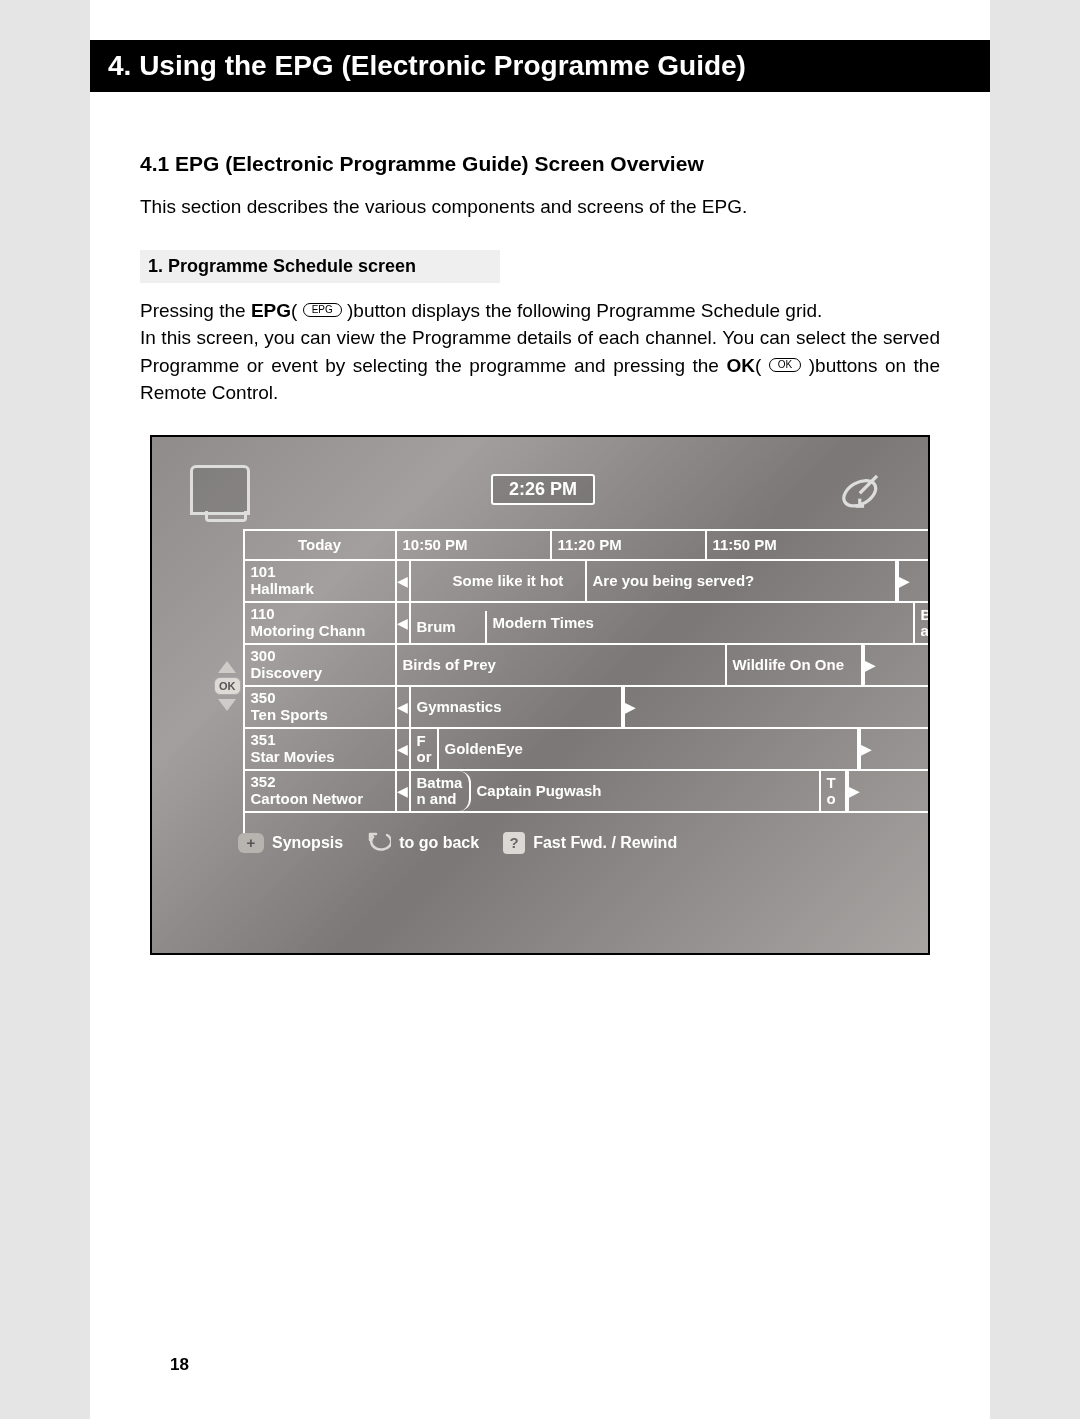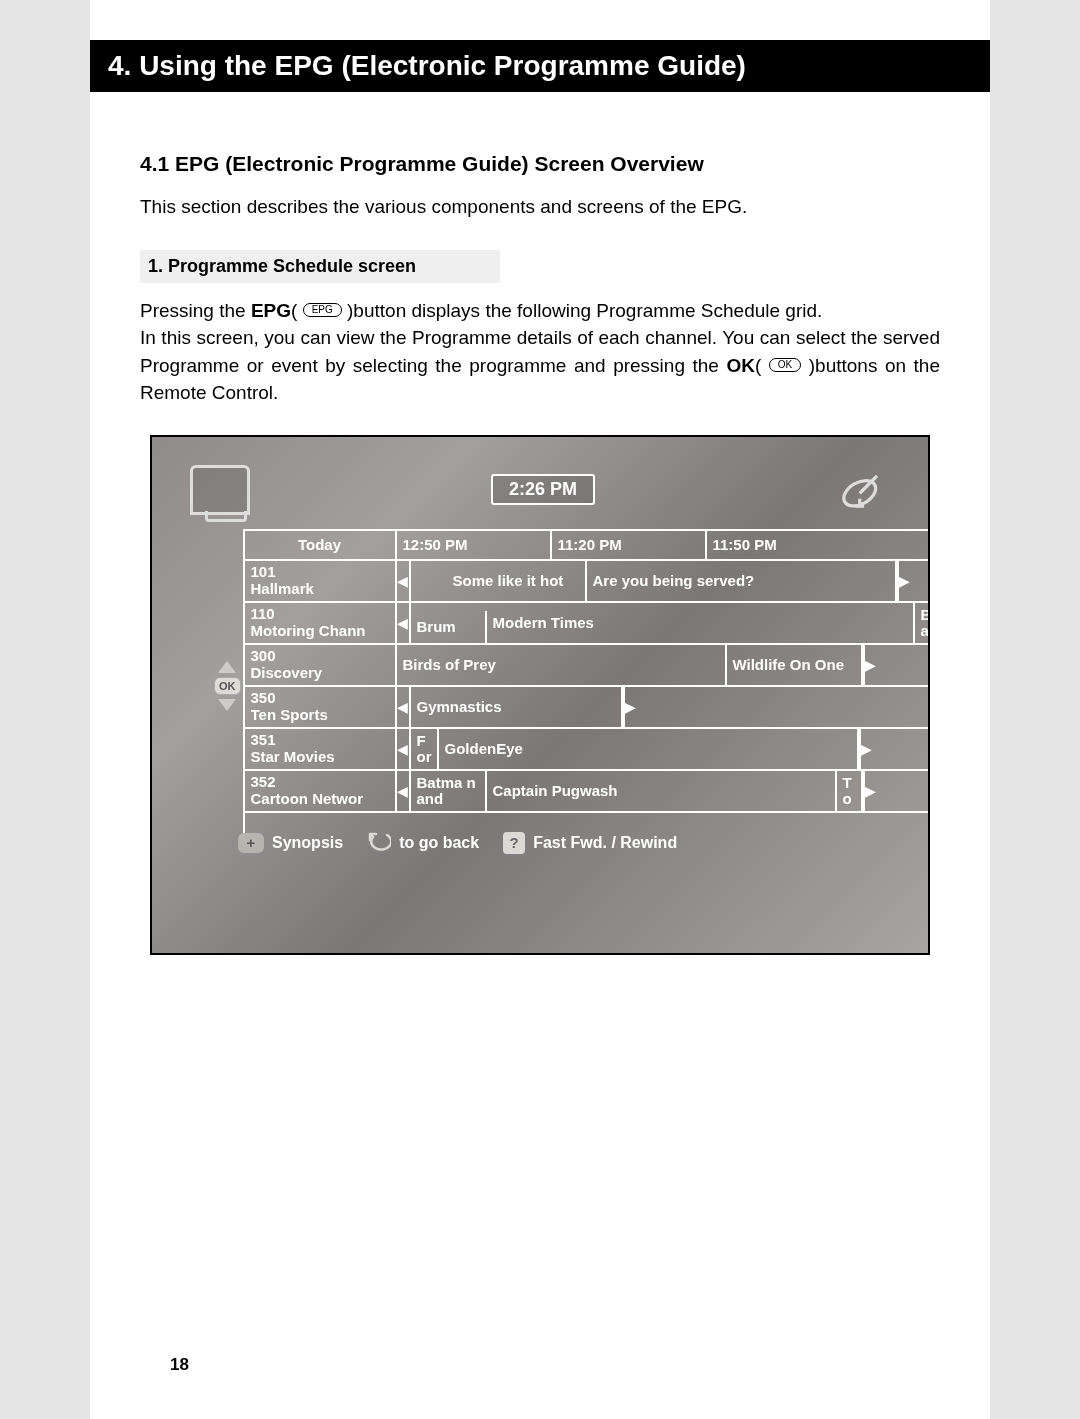--- a/index.html
+++ b/index.html
@@ -90,21 +90,21 @@
         <div class="grid-wrap">
           <div class="nav-col-left">
             <div class="nav-up"></div>
             <div class="ok-btn">OK</div>
             <div class="nav-down"></div>
           </div>
 
           <div class="grid">
             <div class="grow" style="min-height:28px">
               <div class="g-head today">Today</div>
-              <div class="g-head t1">12:50 PM</div>
+              <div class="g-head t1">10:50 PM</div>
               <div class="g-head t2">11:20 PM</div>
               <div class="g-head t3">11:50 PM</div>
             </div>
             <div id="grid-rows">
                 <div class="grow">
                   <div class="g-ch">
                     <span class="num">101</span>
                     <span class="name">Hallmark</span>
                   </div>
                   <div class="prog-area">
@@ -161,21 +161,21 @@
                     <div class="tri r">▶</div>
                   </div>
                 </div>
                 <div class="grow">
                   <div class="g-ch">
                     <span class="num">352</span>
                     <span class="name">Cartoon Networ</span>
                   </div>
                   <div class="prog-area">
                     <div class="tri">◀</div>
-                    <div class="cell" style="width: 76px;">Batma n and</div>
+                    <div class="cell" style="width: 60px; border-radius: 12px;">Batma n and</div>
                     <div class="cell" style="width: 350px;">Captain Pugwash</div>
                     <div class="cell" style="width: 26px;">T o</div>
                     <div class="tri r">▶</div>
                   </div>
                 </div>
               </div>
           </div>
 
           <div class="nav-right-outer">▶</div>
         </div>

